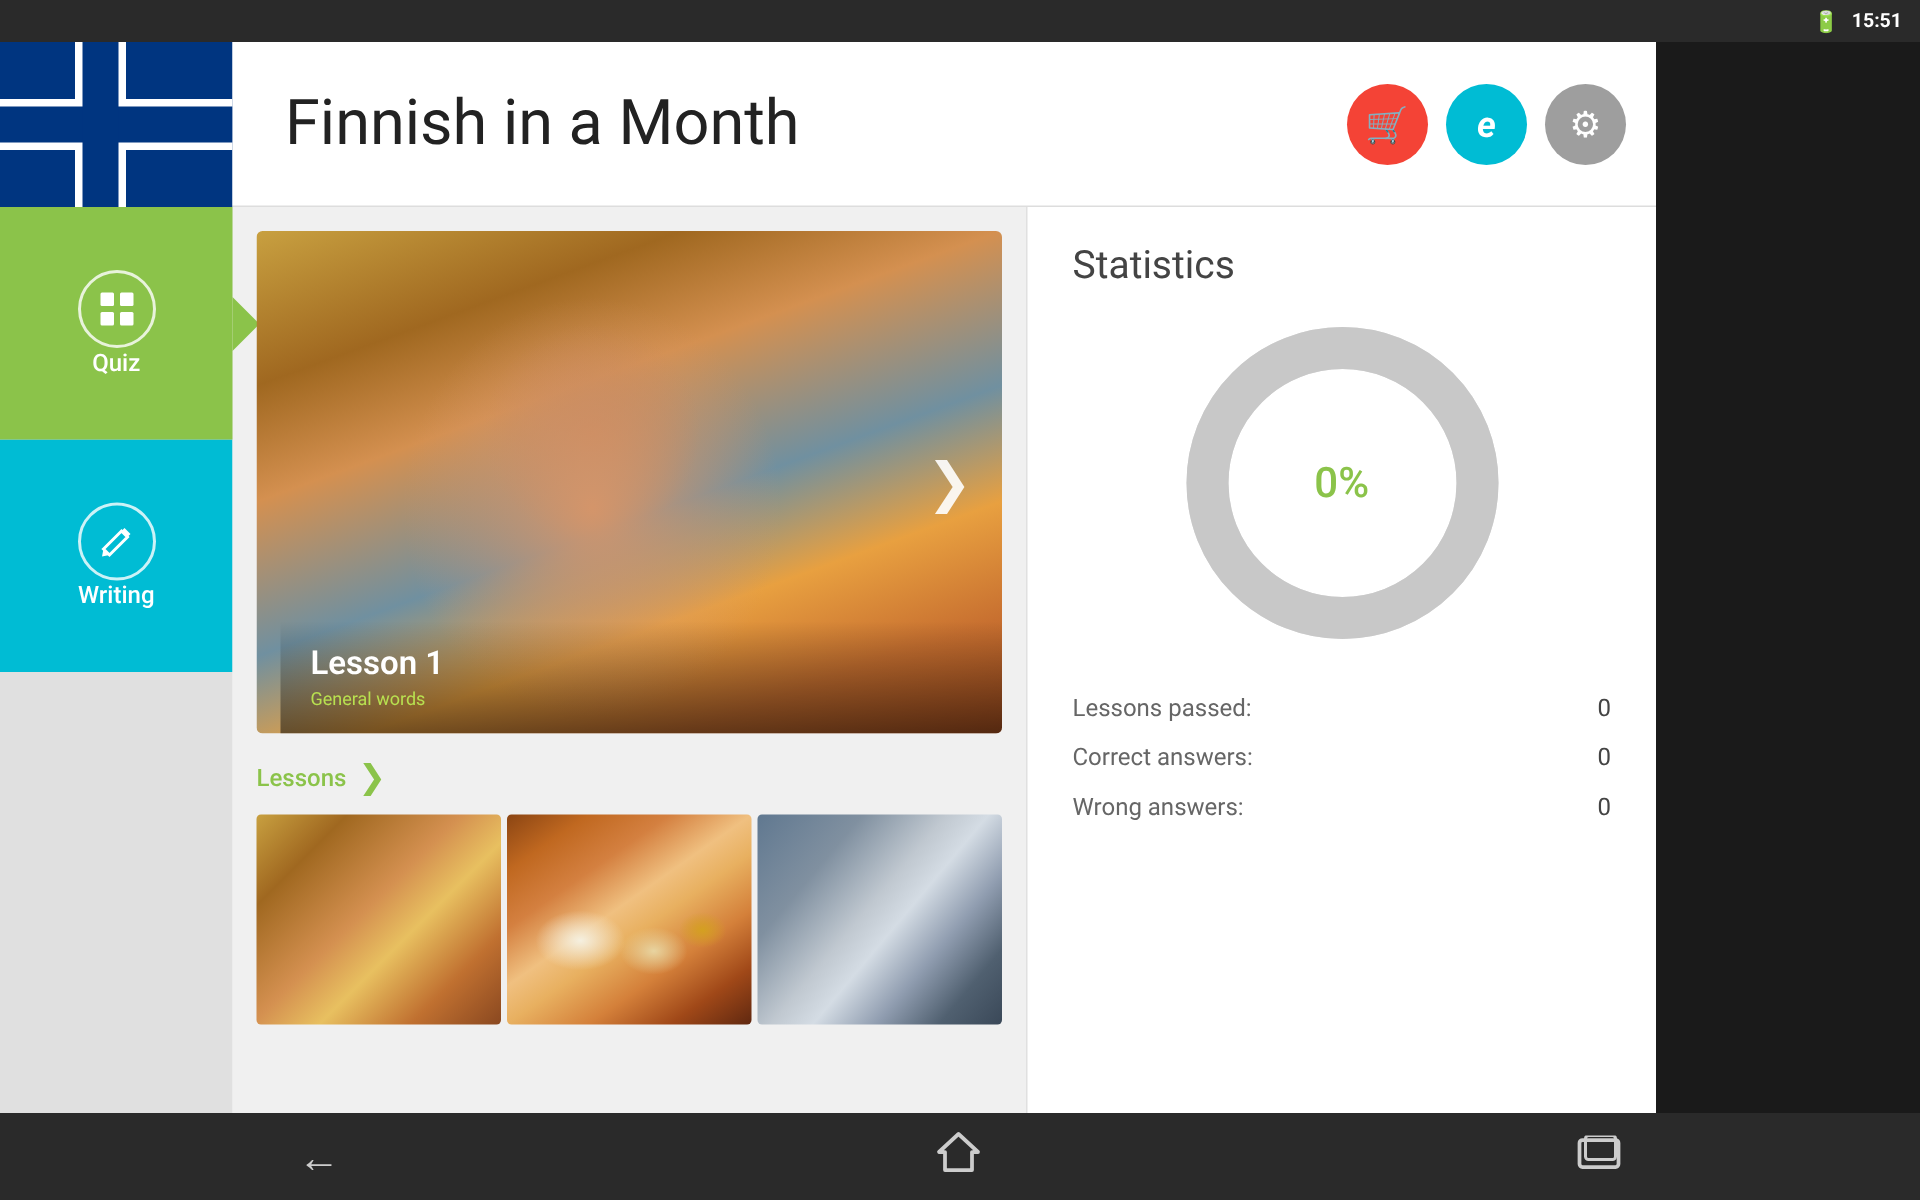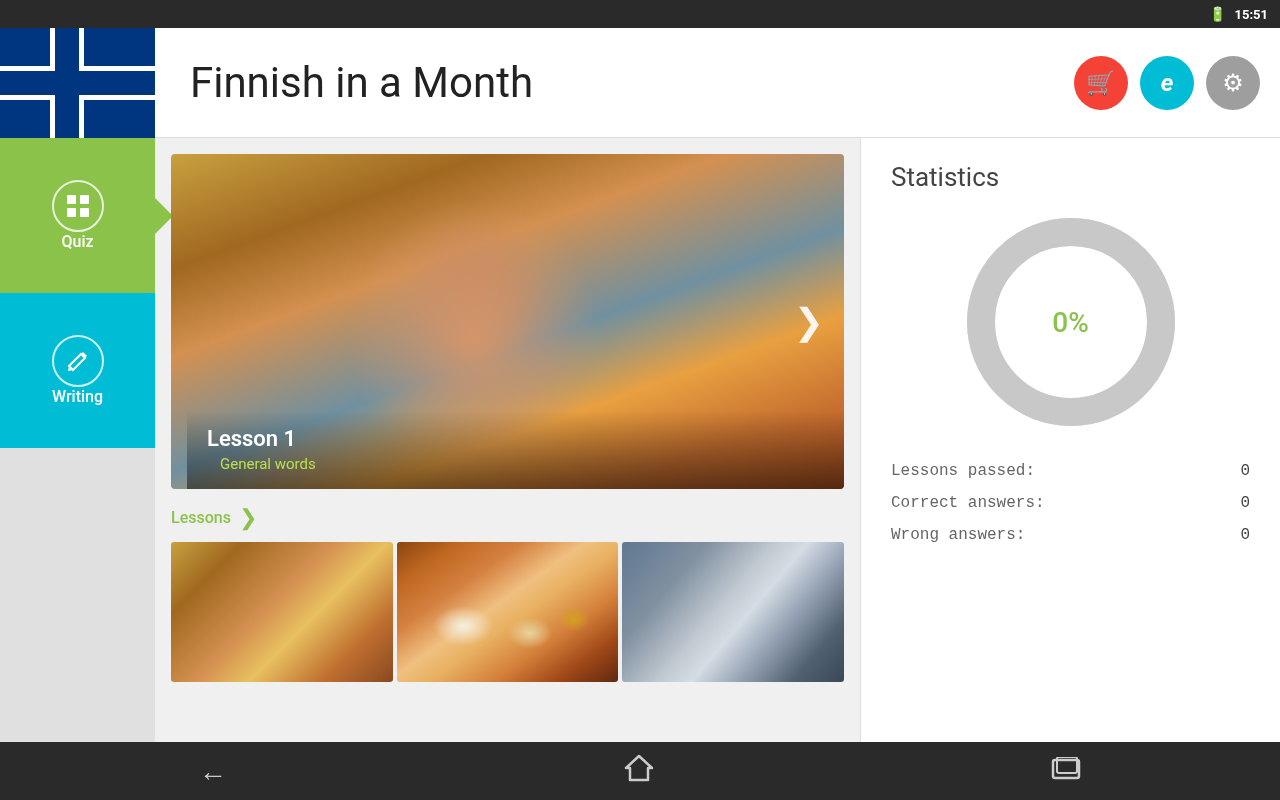--- a/index.html
+++ b/index.html
@@ -19,21 +19,21 @@
       background: #2a2a2a;
       display: flex;
       align-items: center;
       justify-content: flex-end;
       padding-right: 12px;
       gap: 8px;
     }
 
     
     #app-container {
-      width: 1280px;
+      width: 1104px;
       height: 724px;
       display: flex;
       flex-direction: column;
       background: #f0f0f0;
     }
 
     
     #header {
       width: 100%;
       height: 110px;
@@ -214,23 +214,22 @@
       padding: 16px 20px;
       background: linear-gradient(transparent, rgba(0,0,0,0.5));
     }
     .lesson-title {
       color: white;
       font-size: 22px;
       font-weight: 600;
     }
     .lesson-subtitle {
       color: #b8e050;
-      font-size: 15px;
+      font-size: 12px;
       margin-top: 4px;
-      margin-left: 13px;
     }
     .lesson-arrow {
       position: absolute;
       right: 20px;
       top: 50%;
       transform: translateY(-50%);
       color: white;
       font-size: 36px;
       opacity: 0.9;
     }
@@ -325,21 +324,20 @@
       color: #8bc34a;
       font-weight: 500;
     }
 
     
     .stats-row {
       display: flex;
       justify-content: space-between;
       align-items: center;
       margin-bottom: 14px;
-      font-family: Liberation Mono, monospace;
     }
     .stats-label {
       color: #666;
       font-size: 16px;
     }
     .stats-value {
       color: #444;
       font-size: 16px;
     }
 

